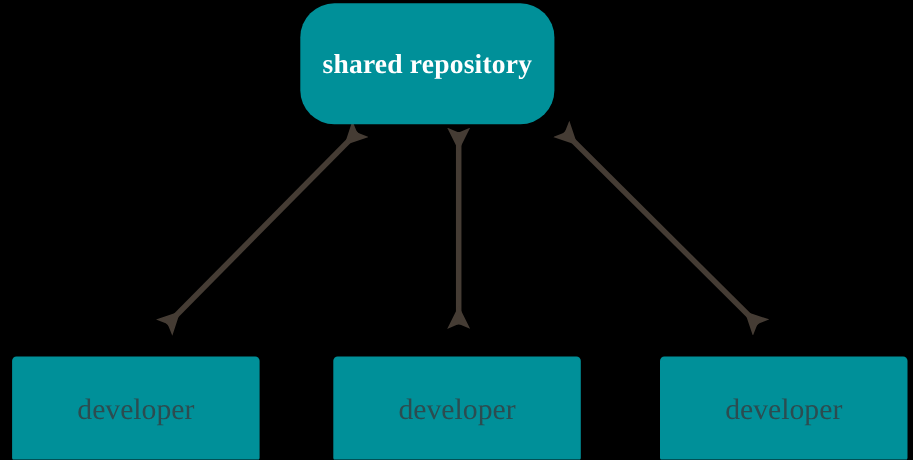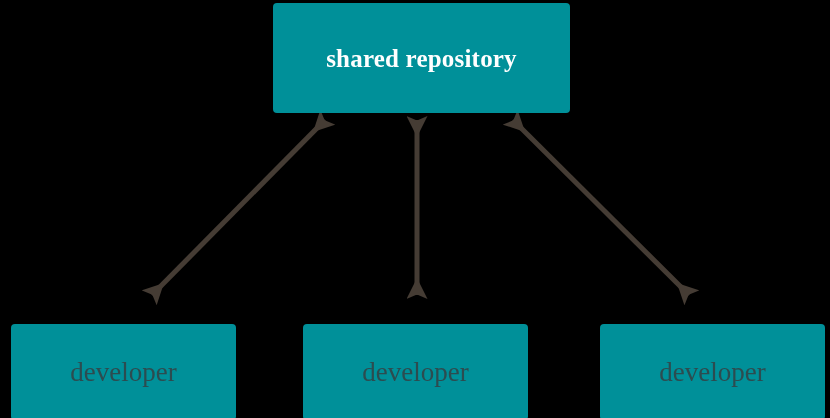--- a/index.html
+++ b/index.html
@@ -28,22 +28,23 @@
   .node-label {
     display: block;
     text-align: center;
     line-height: 1;
     white-space: nowrap;
   }
   
   #node-shared-repository {
     left: 273px;
     top: 3px;
-    width: 297px;
+    width: 231px;
     height: 110px;
+    border-radius: 31px;
   }
   #node-shared-repository .node-label {
     color: #ffffff;
     font-weight: bold;
     font-size: 25px;
     letter-spacing: 0.2px;
   }
   
   .node-developer {
     top: 324px;

